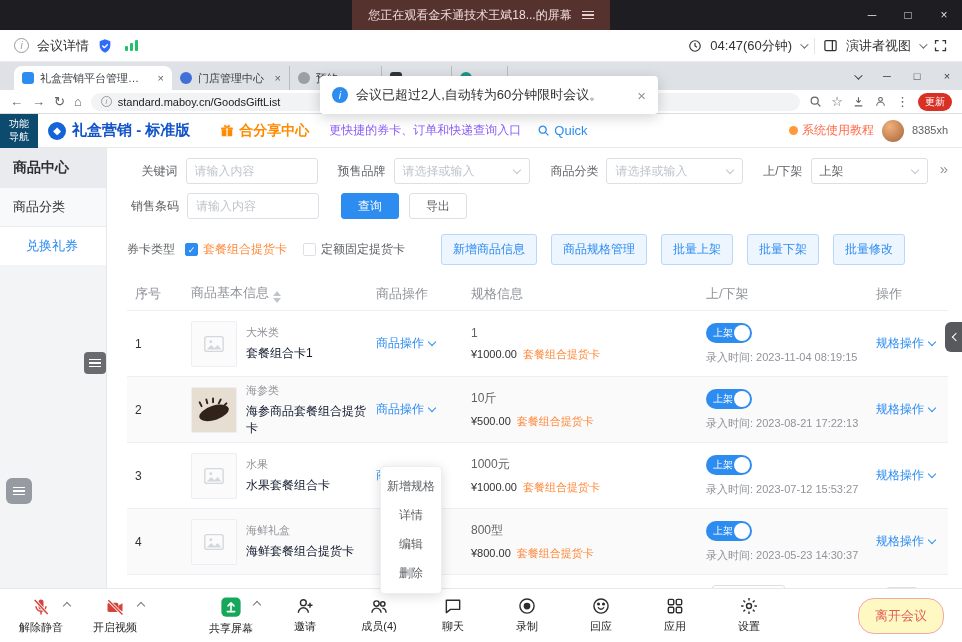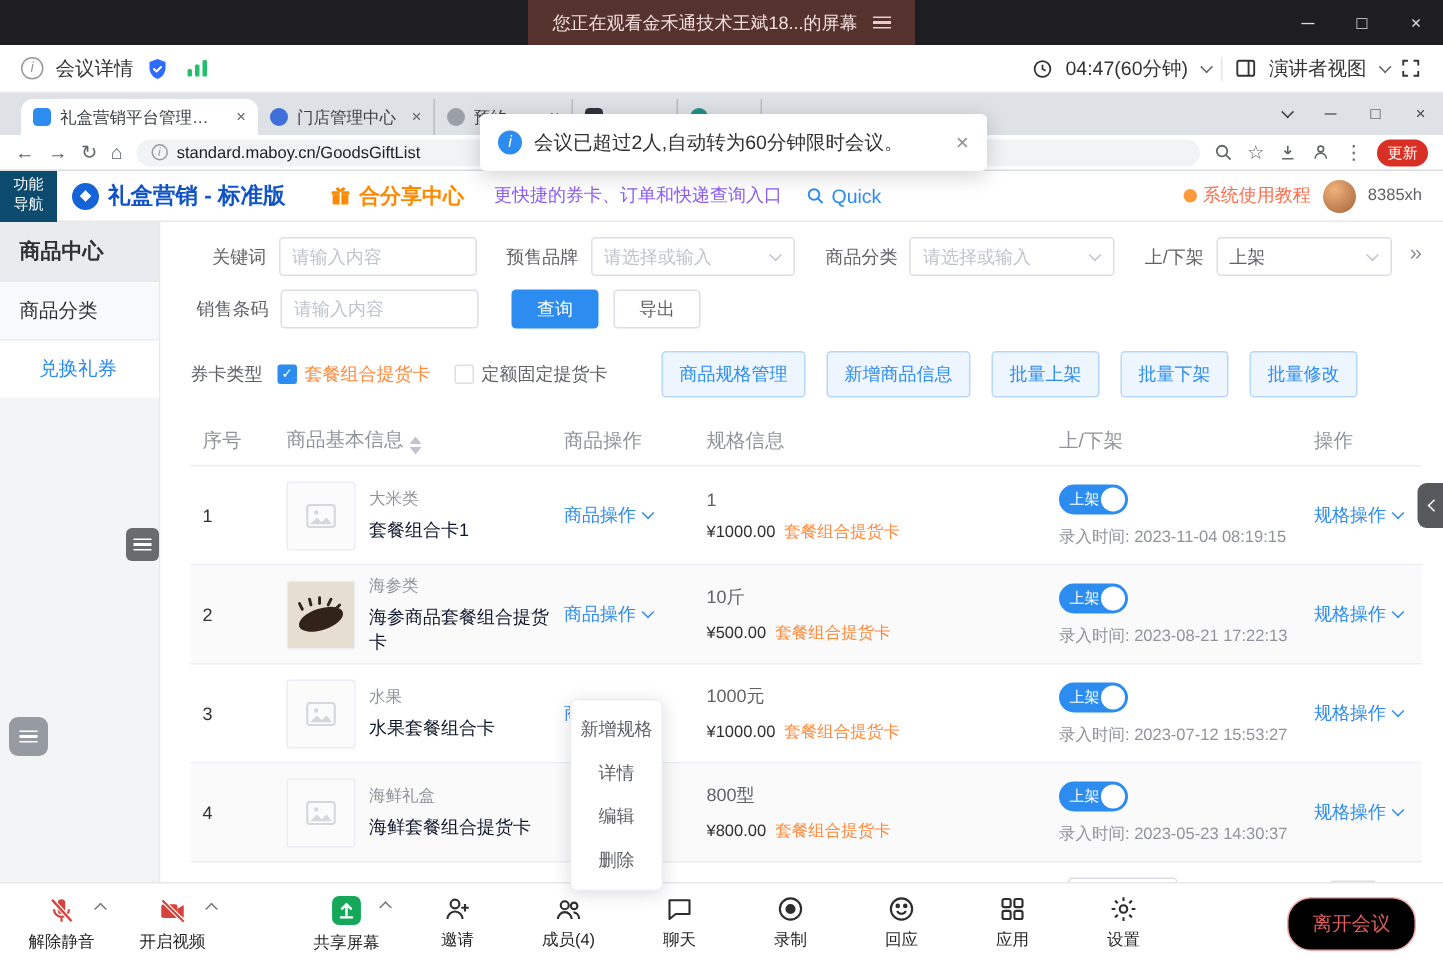--- a/index.html
+++ b/index.html
@@ -139,21 +139,21 @@
   .lines i { display:block; width:12px; height:1.6px; background:#fff; margin:2px 0; }
   .float-chevron { position:absolute; right:0; top:322px; width:17px; height:30px; background:rgba(45,47,51,.8); border-radius:6px 0 0 6px; display:flex; align-items:center; justify-content:center; z-index:40; cursor:pointer; }
   .float-chevron .chev { border-color:#fff; transform:rotate(135deg); margin-left:4px; }
 
   
   .meetbar-bottom { position:absolute; bottom:0; left:0; right:0; height:54px; background:#fff; border-top:1px solid #e8e8e8; display:flex; align-items:center; padding:0 18px; }
   .mleft, .mcenter { display:flex; gap:28px; }
   .mcenter { margin:0 auto; }
   .mitem { display:flex; flex-direction:column; align-items:center; gap:3px; font-size:11px; color:#262626; position:relative; min-width:46px; cursor:pointer; }
   .caret-up { position:absolute; right:-6px; top:6px; width:6px; height:6px; border-left:1.4px solid #777; border-top:1.4px solid #777; transform:rotate(45deg); }
-  .leave-btn { border:1px solid #f0a8a8; color:#e35d5d; background:#000000; border-radius:16px; padding:8px 16px; font-size:13px; cursor:pointer; margin-left:16px; font-family:inherit; white-space:nowrap; }
+  .leave-btn { border:1px solid #f0a8a8; color:#e35d5d; background:#fef9c3; border-radius:16px; padding:8px 16px; font-size:13px; cursor:pointer; margin-left:16px; font-family:inherit; white-space:nowrap; }
 </style>
 </head>
 <body>
 
 <div class="titlebar">
   <div class="watch-pill">
     <span>您正在观看金禾通技术王斌18...的屏幕</span>
     <span class="pill-menu">
         <i></i>
         <i></i>
@@ -327,22 +327,22 @@
     <button class="btn btn-primary">查询</button>
     <button class="btn btn-plain">导出</button>
   </div>
 
   <div class="toolrow">
     <span class="flabel">券卡类型</span>
     <span class="cbx checked"></span>
     <span class="cbx-label orange">套餐组合提货卡</span>
     <span class="cbx"></span>
     <span class="cbx-label">定额固定提货卡</span>
+    <button class="btn-blue">新增商品信息</button>
     <button class="btn-blue">商品规格管理</button>
-    <button class="btn-blue">新增商品信息</button>
     <button class="btn-blue">批量上架</button>
     <button class="btn-blue">批量下架</button>
     <button class="btn-blue">批量修改</button>
   </div>
 
   <div class="tgrid thead">
     <div class="td">序号</div>
     <div class="td"><span>商品基本信息</span><span class="sort">
           <i class="s-up"></i>
           <i class="s-dn"></i>

